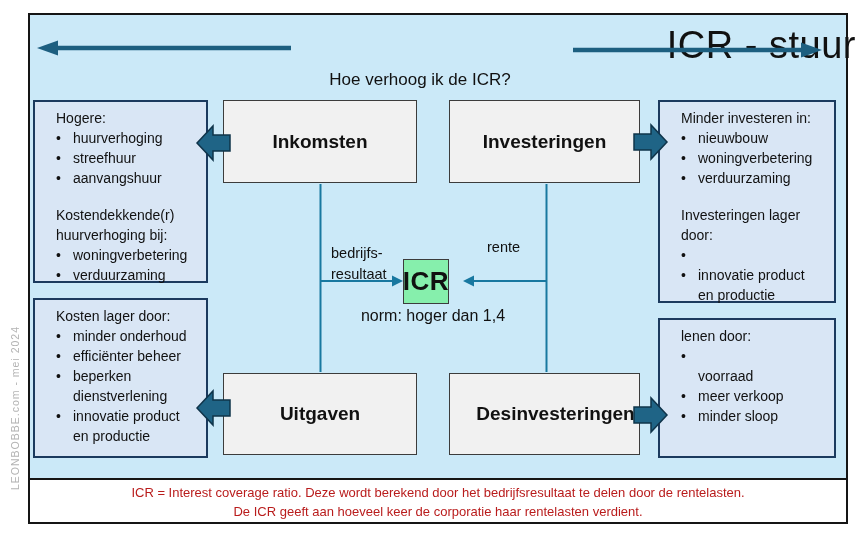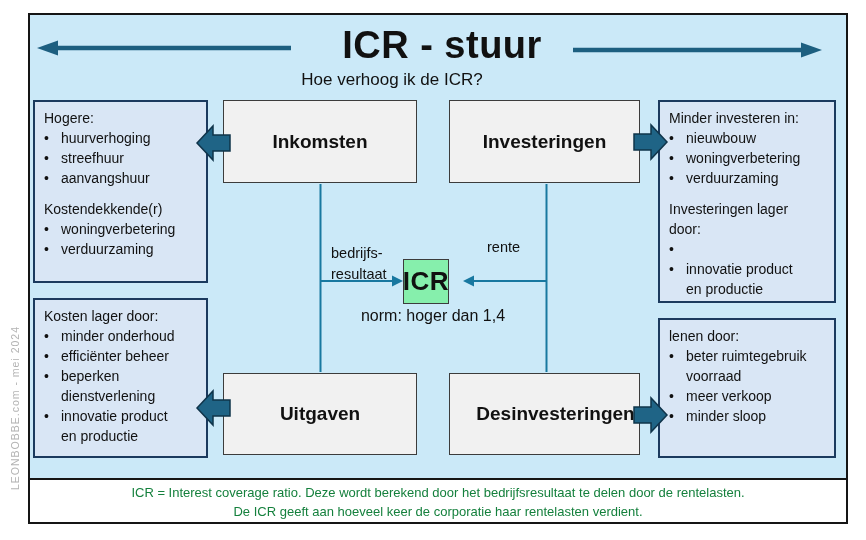--- a/index.html
+++ b/index.html
@@ -2,38 +2,38 @@
 <html><head>
 <meta charset="utf-8">
 <style>
   html,body{margin:0;padding:0;background:#fff;}
   .canvas{position:relative;width:866px;height:540px;background:#fff;overflow:hidden;
           font-family:"Liberation Sans","DejaVu Sans",sans-serif;color:#111;}
   .frame{position:absolute;left:28px;top:13px;width:820px;height:511px;
          box-sizing:border-box;border:2.5px solid #151515;background:#cbe9f8;}
   .footer{position:absolute;left:0;right:0;bottom:0;height:44px;box-sizing:border-box;
           background:#fff;border-top:2px solid #151515;text-align:center;padding-top:4px;}
-  .footer div{font-size:13px;line-height:18.5px;color:#15803d;}
-  .title{position:absolute;left:28px;top:24px;width:828px;text-align:center;
-         font-size:38px;font-weight:bold;letter-spacing:.5px;}
-  .subtitle{position:absolute;left:28px;top:70px;width:728px;text-align:center;font-size:17px;}
+  .footer div{font-size:13px;line-height:18.5px;color:#b91c1c;}
+  .title{position:absolute;left:28px;top:24px;width:828px;text-align:right;
+         font-size:38px;font-weight:normal;letter-spacing:.5px;}
+  .subtitle{position:absolute;left:28px;top:70px;width:728px;text-align:center;font-size:17px;padding-left:28px;}
   .node{position:absolute;box-sizing:border-box;background:#f1f1f1;border:1.6px solid #3c3c3c;
         display:flex;align-items:center;justify-content:center;font-weight:bold;font-size:19px;}
   .node.inkomsten{left:223px;top:100px;width:194px;height:83px;}
   .node.investeringen{left:449px;top:100px;width:191px;height:83px;}
   .node.uitgaven{left:223px;top:373px;width:194px;height:82px;}
   .node.desinvesteringen{left:449px;top:373px;width:191px;height:82px;padding-left:22px;}
   .panel{position:absolute;box-sizing:border-box;background:#d9e6f5;border:2px solid #1b3a5e;
-         padding:6px 6px 4px 9px;font-size:14px;line-height:20px;white-space:nowrap;}
+         padding:6px 6px 4px 21px;font-size:14px;line-height:20px;white-space:nowrap;}
   .panel.tl{left:33px;top:100px;width:175px;height:183px;}
   .panel.bl{left:33px;top:298px;width:175px;height:160px;}
   .panel.tr{left:658px;top:100px;width:178px;height:203px;}
   .panel.br{left:658px;top:318px;width:178px;height:140px;}
   .panel .line{display:flex;}
-  .panel .line.gap{margin-top:11px;}
+  .panel .line.gap{margin-top:17px;}
   .panel .line.cont{padding-left:17px;}
   .panel .bullet{width:17px;flex:0 0 17px;}
   .icr-box{position:absolute;left:403px;top:259px;width:46px;height:45px;box-sizing:border-box;
            background:#86efac;border:1.6px solid #3c3c3c;display:flex;align-items:center;
            justify-content:center;font-weight:bold;font-size:26px;letter-spacing:.5px;}
   .norm{position:absolute;left:352px;top:307px;width:162px;text-align:center;font-size:16px;}
   .lbl-left{position:absolute;left:331px;top:243px;font-size:14.5px;line-height:21px;}
   .lbl-right{position:absolute;left:487px;top:239px;font-size:14.5px;}
   .credit{position:absolute;left:-80px;top:402px;width:190px;text-align:center;
           font-size:10.5px;letter-spacing:1px;color:#b3b3b3;transform:rotate(-90deg);}
@@ -64,20 +64,21 @@
       </div>
       <div class="line">
         <span class="bullet">•</span>
         <span>streefhuur</span>
       </div>
       <div class="line">
         <span class="bullet">•</span>
         <span>aanvangshuur</span>
       </div>
       <div class="line gap">Kostendekkende(r)</div>
+      <div class="line">huurverhoging bij:</div>
       <div class="line">
         <span class="bullet">•</span>
         <span>woningverbetering</span>
       </div>
       <div class="line">
         <span class="bullet">•</span>
         <span>verduurzaming</span>
       </div>
     </div>
   <div class="panel bl">
@@ -123,21 +124,20 @@
       <div class="line">
         <span class="bullet">•</span>
         <span>innovatie product</span>
       </div>
       <div class="line cont">en productie</div>
     </div>
   <div class="panel br">
       <div class="line">lenen door:</div>
       <div class="line">
         <span class="bullet">•</span>
-        <span>beter ruimtegebruik</span>
       </div>
       <div class="line cont">voorraad</div>
       <div class="line">
         <span class="bullet">•</span>
         <span>meer verkoop</span>
       </div>
       <div class="line">
         <span class="bullet">•</span>
         <span>minder sloop</span>
       </div>

